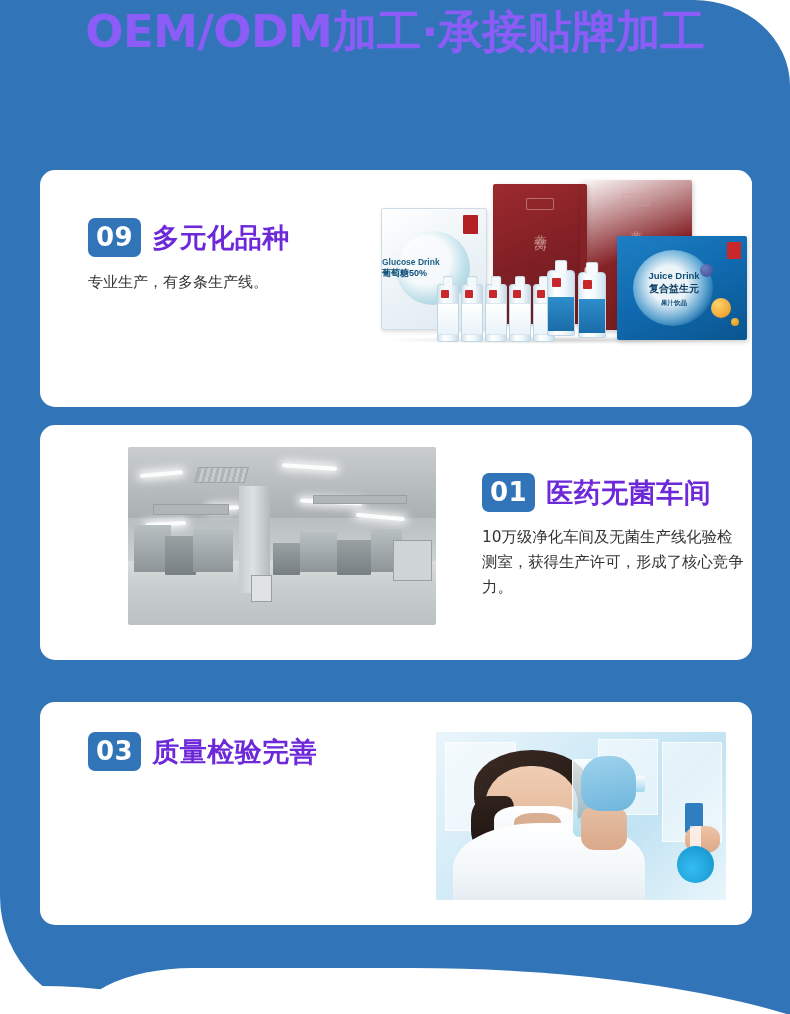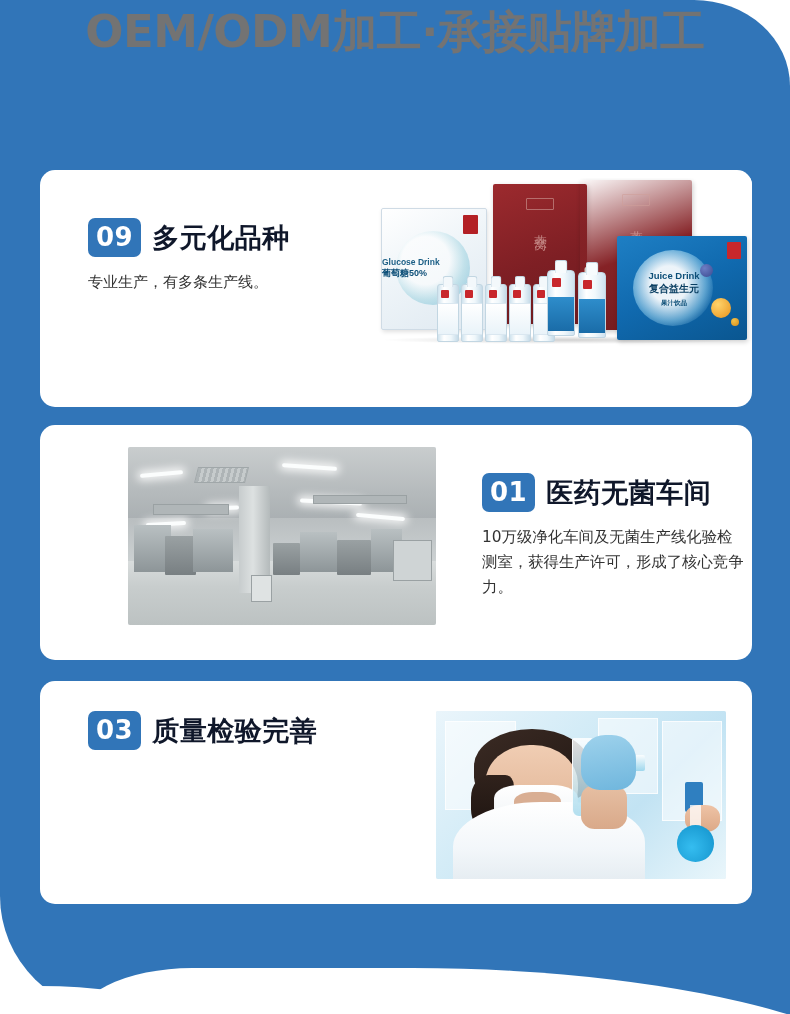--- a/index.html
+++ b/index.html
@@ -68,40 +68,40 @@
     letter-spacing: 0.5px;
     color: #dbe7f4;
     font-family: "DejaVu Sans", "Liberation Sans", sans-serif;
     font-weight: 400;
     white-space: nowrap;
   }
   .header-title {
     margin-top: 7px;
     font-size: 45px;
     line-height: 1.12;
-    color: #737373;
+    color: #8b5cf6;
     font-weight: 700;
     letter-spacing: -0.5px;
     font-family: "DejaVu Sans", "Liberation Sans", sans-serif;
     white-space: nowrap;
   }
 
   
   .card {
     position: absolute;
     left: 40px;
     width: 712px;
     background: #ffffff;
     border-radius: 15px;
     overflow: hidden;
     z-index: 4;
   }
   #card-1 { top: 170px; height: 237px; }
   #card-2 { top: 425px; height: 235px; }
-  #card-3 { top: 681px; height: 223px; }
+  #card-3 { top: 702px; height: 223px; }
 
   .card-inner {
     position: relative;
     width: 100%;
     height: 100%;
   }
 
   
   .txt-block { position: absolute; }
   #card-1 .txt-block { left: 48px; top: 48px; width: 290px; }
@@ -121,21 +121,21 @@
     color: #ffffff;
     border-radius: 7px;
     font-weight: 700;
     font-size: 26px;
     line-height: 1;
     padding: 6px 8px 7px 8px;
     letter-spacing: 0.5px;
     font-family: "DejaVu Sans", "Liberation Sans", sans-serif;
   }
   .card-title {
-    color: #0f172a;
+    color: #6d28d9;
     font-size: 27px;
     font-weight: 700;
     line-height: 1.1;
     letter-spacing: 0.5px;
     white-space: nowrap;
     font-family: "DejaVu Sans", "Liberation Sans", sans-serif;
   }
   .card-desc {
     margin-top: 13px;
     color: #333333;

